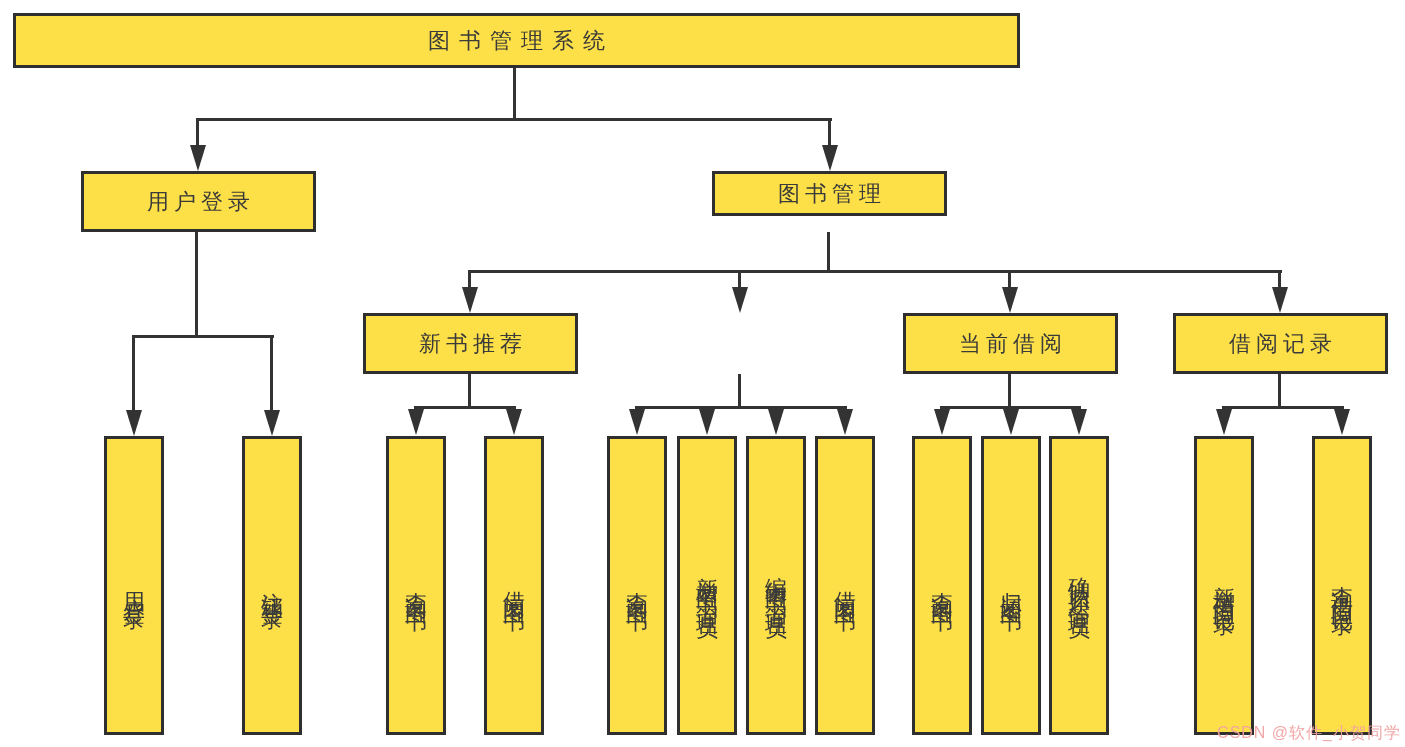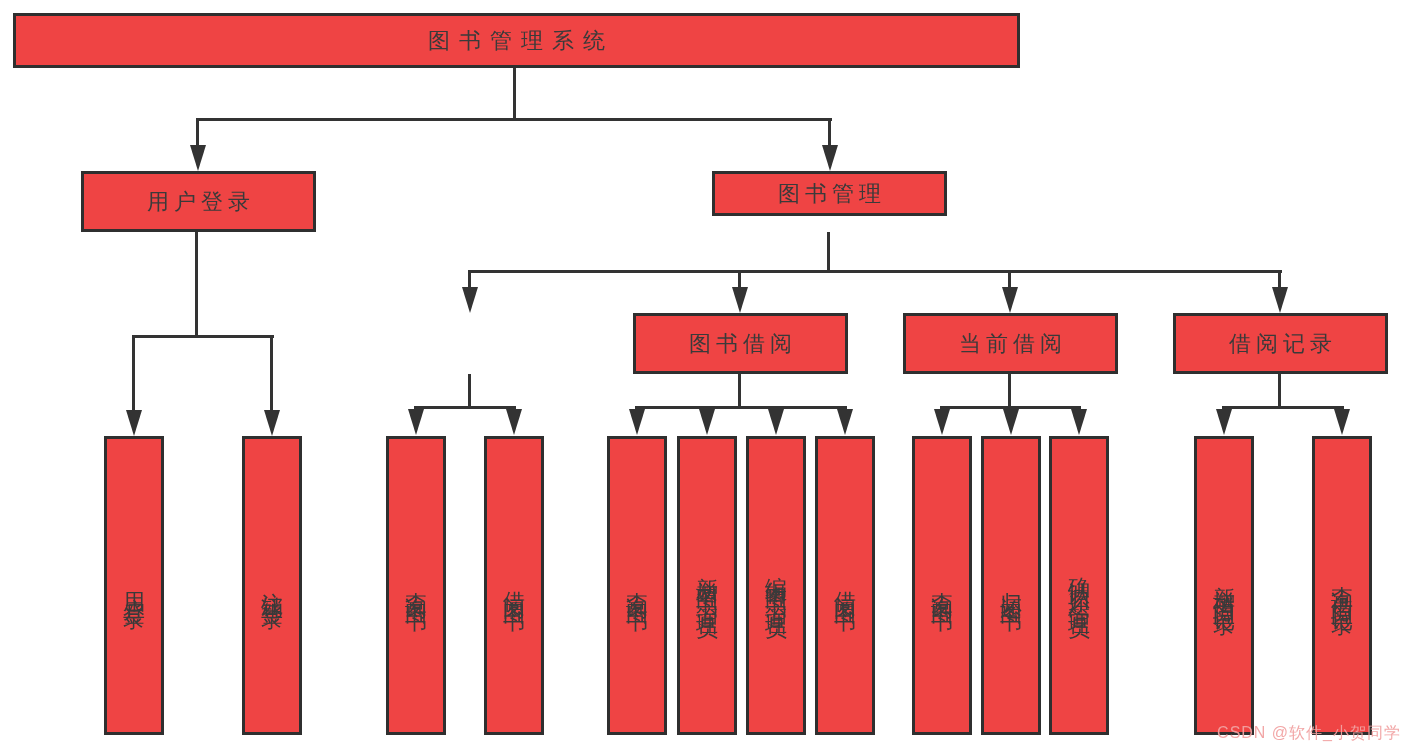--- a/index.html
+++ b/index.html
@@ -1,21 +1,21 @@
 <!DOCTYPE html>
 <html><head>
 <meta charset="utf-8">
 <style>
   html,body { margin:0; padding:0; background:#ffffff; }
   .canvas {
     position:relative; width:1405px; height:747px; background:#ffffff;
     font-family:"Liberation Sans", sans-serif; color:#3a3a3a; overflow:hidden;
   }
   .box {
-    position:absolute; box-sizing:border-box; background:#ef4444;
+    position:absolute; box-sizing:border-box; background:#fde047;
     border:3px solid #2f2f2f; display:flex; align-items:center; justify-content:center;
     z-index:2;
   }
   .hlabel { font-size:22px; letter-spacing:5px; text-indent:5px; white-space:nowrap; color:#3a3a3a; }
   .root-label { font-size:22px; letter-spacing:9px; text-indent:9px; }
   .vlabel {
     writing-mode:vertical-rl; text-orientation:mixed;
     font-size:22px; letter-spacing:6px; line-height:1; color:#3a3a3a; white-space:nowrap;
   }
   .vline { position:absolute; background:#333333; width:3px; z-index:1; }
@@ -87,22 +87,22 @@
     <span class="hlabel root-label">图书管理系统</span>
   </div>
 
   <div class="box" style="left:81px; top:171px; width:235px; height:61px;">
     <span class="hlabel">用户登录</span>
   </div>
   <div class="box" style="left:712px; top:171px; width:235px; height:45px;">
     <span class="hlabel">图书管理</span>
   </div>
 
-  <div class="box" style="left:633px; top:313px; width:215px; height:61px;">
-    <span class="hlabel">图书借阅</span>
+  <div class="box" style="left:363px; top:313px; width:215px; height:61px;">
+    <span class="hlabel">新书推荐</span>
   </div>
   <div class="box" style="left:1173px; top:313px; width:215px; height:61px;">
     <span class="hlabel">借阅记录</span>
   </div>
   <div class="box" style="left:903px; top:313px; width:215px; height:61px;">
     <span class="hlabel">当前借阅</span>
   </div>
 
   <div class="box" style="left:104px; top:436px; width:60px; height:299px;">
     <span class="vlabel">用户登录</span>

